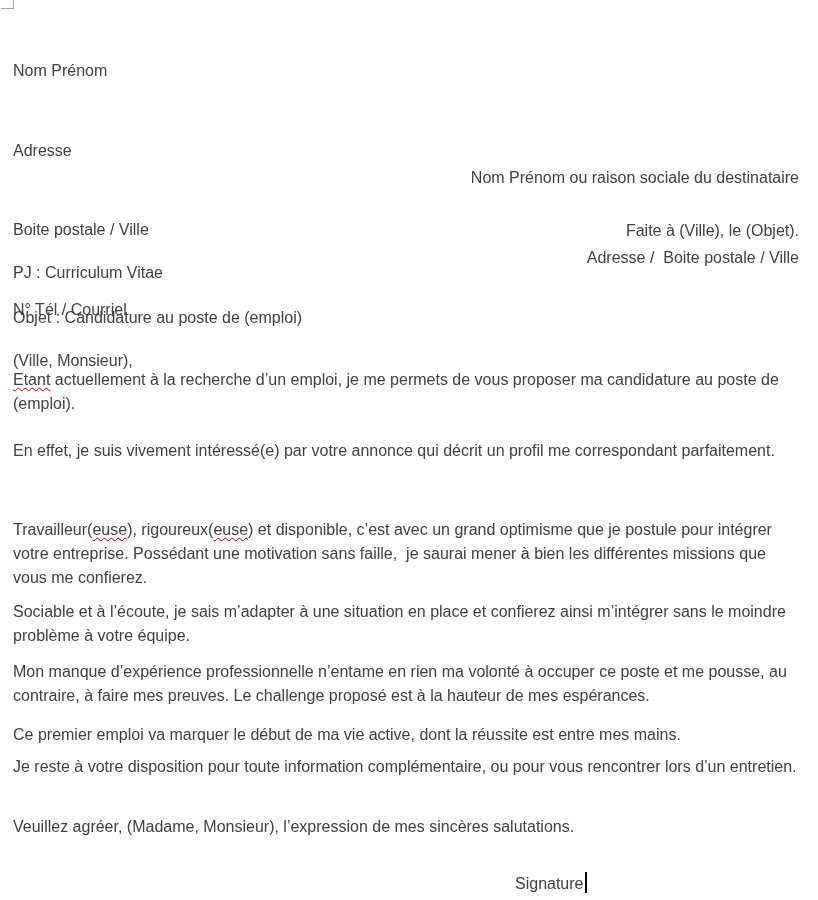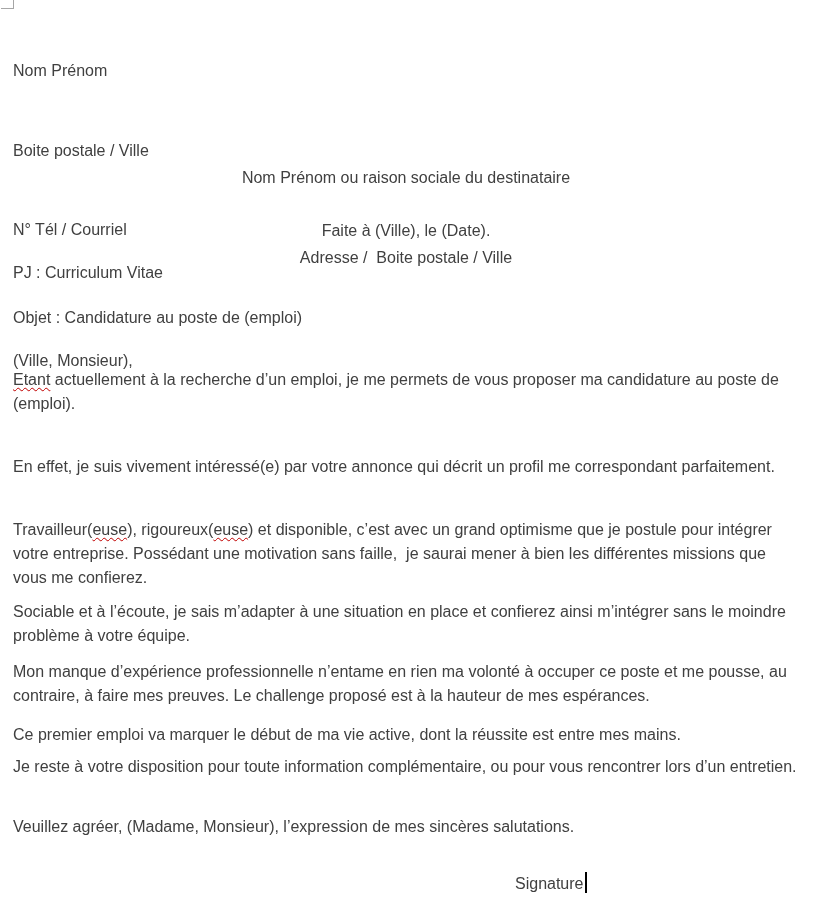--- a/index.html
+++ b/index.html
@@ -16,31 +16,31 @@
     padding-left: 48px;
   }
   .block {
     position: absolute;
     left: 13px;
     width: 786px;
     line-height: 24px;
     white-space: pre-wrap;
   }
   .addr { line-height: 26.5px; }
-  .right { text-align: center; }
+  .right { text-align: right; }
   .single { line-height: 26px; }
 
   .sender    { top: 5px; }
   .recipient { top: 112px; }
   .date-line { top: 218px; }
   .pj-line   { top: 260px; }
   .subject   { top: 305px; }
   .saluting  { top: 348px; }
   .p1 { top: 368px; }
-  .p2 { top: 455px; }
+  .p2 { top: 439px; }
   .p3 { top: 518px; }
   .p4 { top: 600px; }
   .p5 { top: 660px; }
   .p6 { top: 723px; }
   .p7 { top: 755px; }
   .p8 { top: 815px; }
   .signature { top: 868px; left: 515px; width: 200px; line-height: 26px; }
 
   .misspelled {
     text-decoration-line: underline;
@@ -68,30 +68,31 @@
 
 <div class="page">
 
   <div>
     <div class="bm-v"></div>
     <div class="bm-h"></div>
   </div>
 
   <div class="block addr sender">
     <div>Nom Prénom</div>
+    <div>Adresse</div>
     <div>Boite postale / Ville</div>
     <div>N° Tél / Courriel</div>
   </div>
 
   <div class="block addr right recipient">
     <div>Nom Prénom ou raison sociale du destinataire</div>
     <div>Adresse /  Boite postale / Ville</div>
   </div>
 
-  <div class="block single right date-line">Faite à (Ville), le (Date).</div>
+  <div class="block single right date-line">Faite à (Ville), le (Objet).</div>
 
   <div class="block single pj-line">PJ : Curriculum Vitae</div>
 
   <div class="block single subject">Objet : Candidature au poste de (emploi)</div>
 
   <div class="block single saluting">(Ville, Monsieur),</div>
 
   <div class="block p1"><span class="misspelled">Etant</span><span> actuellement à la recherche d’un emploi, je me permets de vous proposer ma candidature au poste de (emploi).</span></div>
 
   <div class="block p2">En effet, je suis vivement intéressé(e) par votre annonce qui décrit un profil me correspondant parfaitement.</div>

